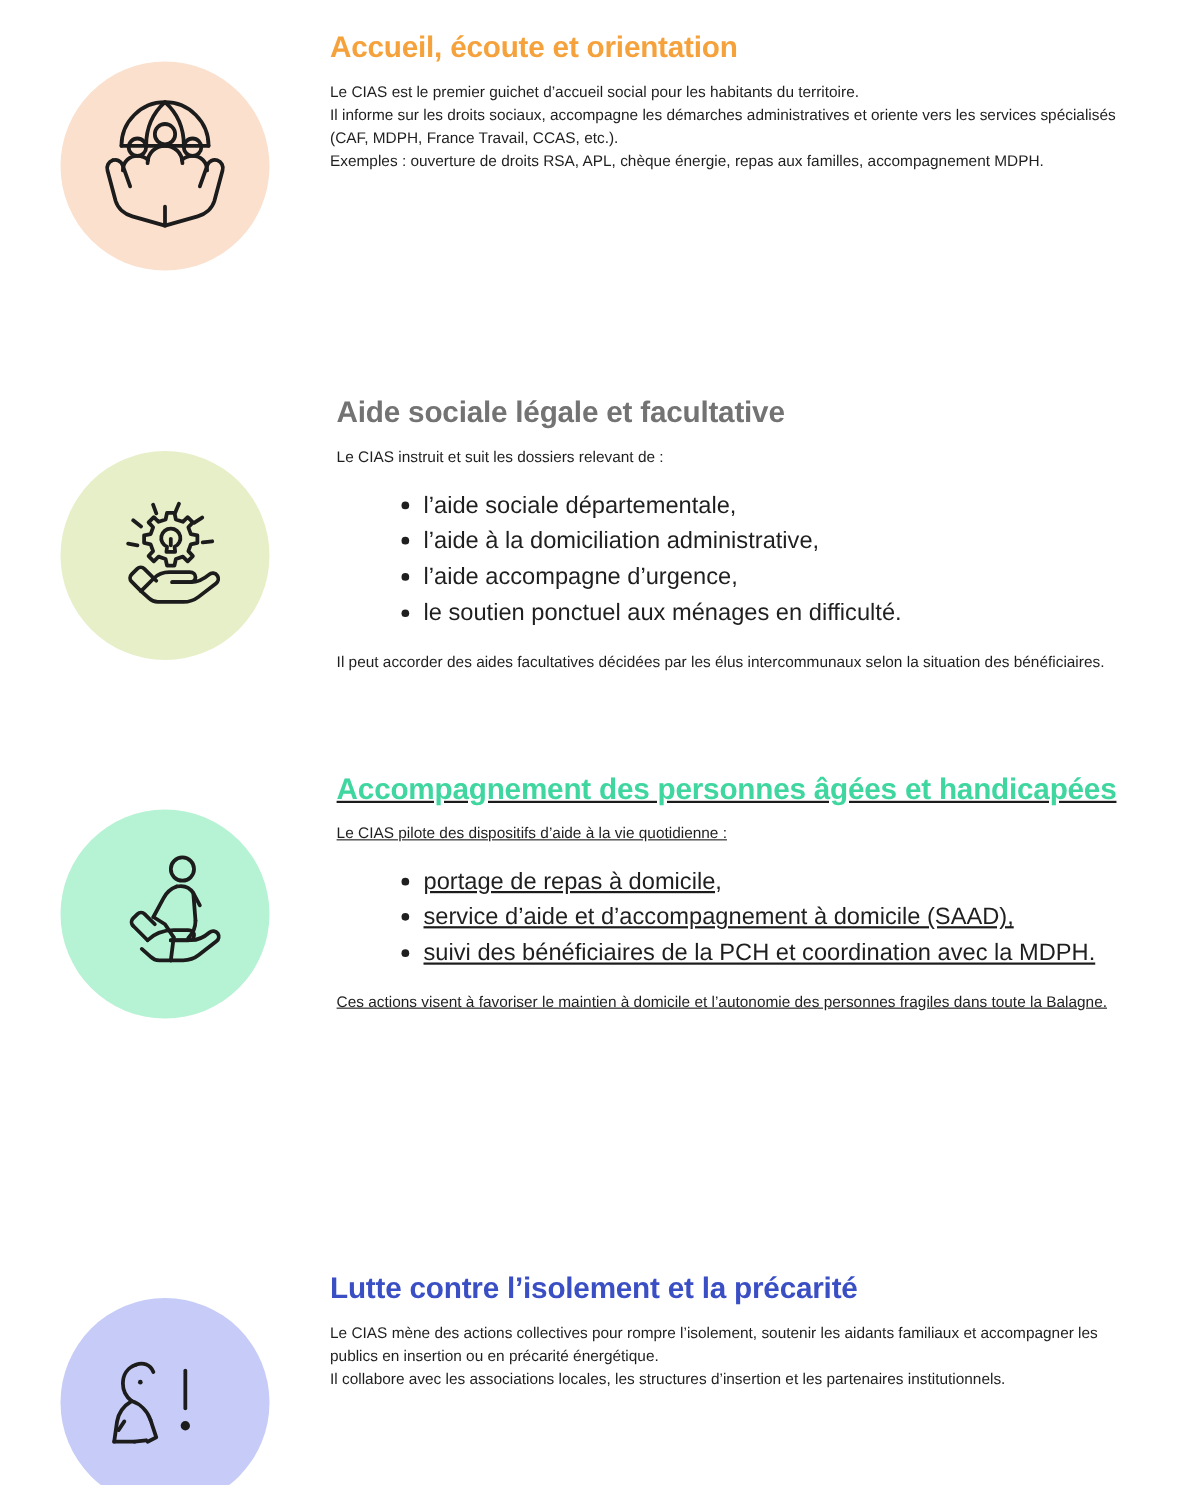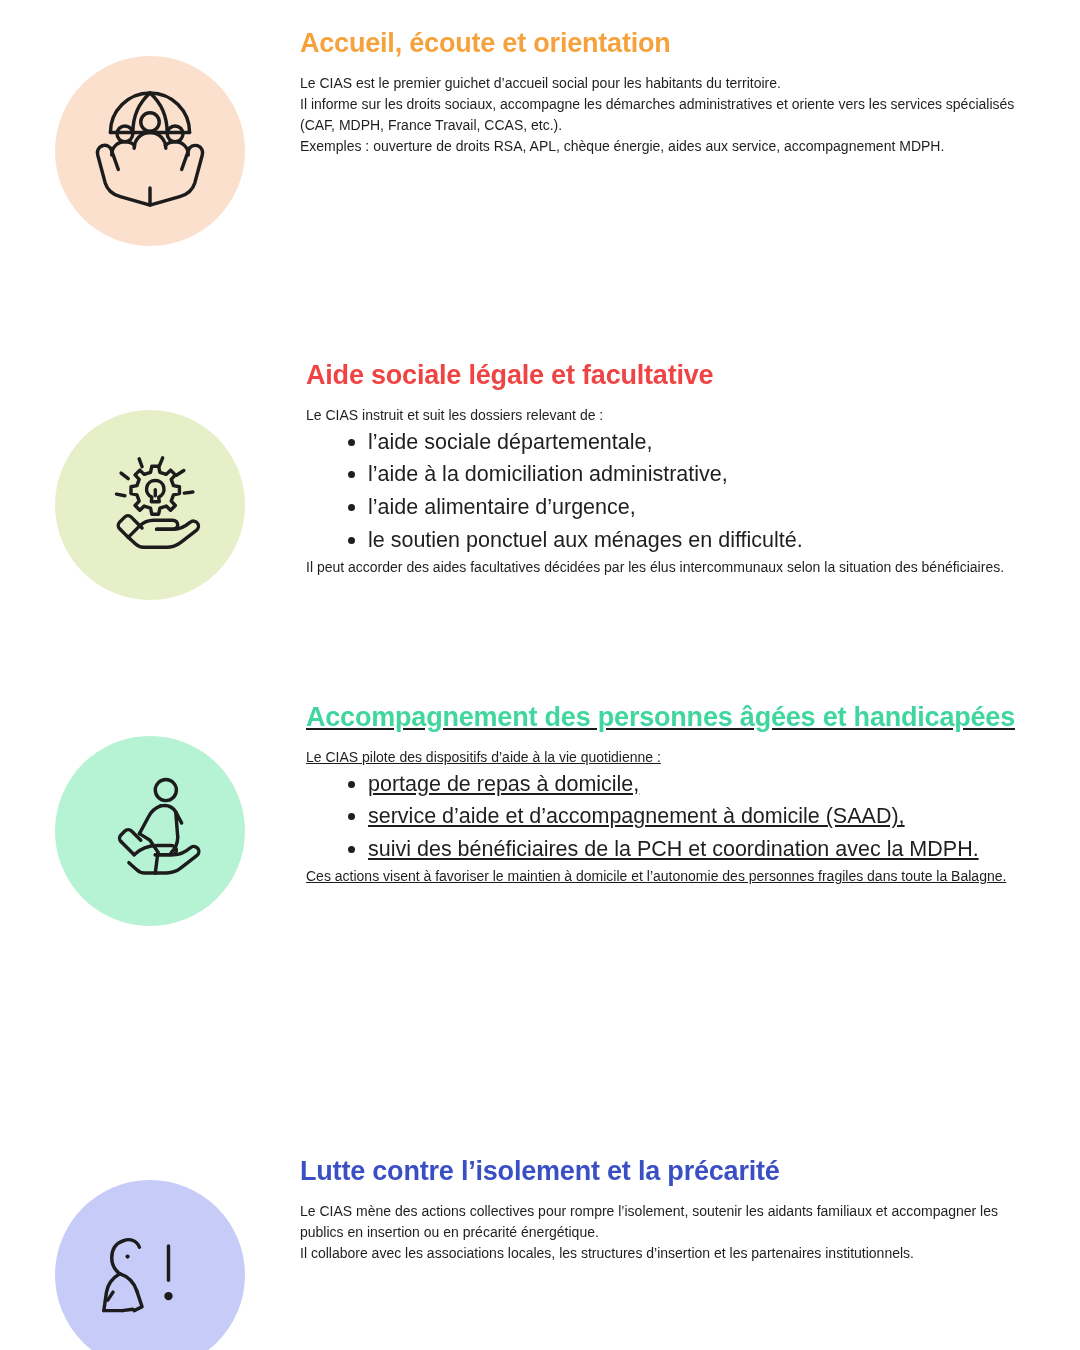--- a/index.html
+++ b/index.html
@@ -63,21 +63,21 @@
   }
 
   p {
     margin: 0;
     font-size: 14px;
     line-height: 1.52;
     color: #1f1f1f;
   }
 
   ul {
-    margin: 0;
+    margin: 17px;
     padding-left: 40px;
     list-style: none;
   }
   ul li {
     position: relative;
     font-size: 21.5px;
     line-height: 1.52;
     color: #1f1f1f;
     padding-left: 22px;
   }
@@ -131,46 +131,46 @@
           <path d="M14 46c-3 1-4.5 4-3.6 7L16 74c1.5 5 6 9 11.5 10.6L50 91l22.5-6.4C78 83 82.5 79 84 74l5.6-21c.9-3-.6-6-3.6-7-2.8-.9-5.8.5-6.8 3.3L74 64"></path>
           <path d="M26 64l-5.2-14.7c-1-2.8-4-4.2-6.8-3.3"></path>
           <path d="M50 78v13"></path>
         </svg>
       </div>
     </div>
     <div class="text-col">
       <h2 style="color: rgb(246, 162, 60);">Accueil, écoute et orientation</h2>
       <p>Le CIAS est le premier guichet d’accueil social pour les habitants du territoire.</p>
       <p> Il informe sur les droits sociaux, accompagne les démarches administratives et oriente vers les services spécialisés (CAF, MDPH, France Travail, CCAS, etc.).</p>
-      <p>Exemples : ouverture de droits RSA, APL, chèque énergie, aides aux service, accompagnement MDPH.</p>
+      <p>Exemples : ouverture de droits RSA, APL, chèque énergie, repas aux familles, accompagnement MDPH.</p>
     </div>
   </section>
 
   <section class="section" id="section-aide">
     <div class="icon-col">
       <div class="icon-circle" id="circle-aide" style="background: rgb(231, 239, 200);">
         <svg viewBox="0 0 100 100" fill="none" stroke="#1c1c1c" stroke-width="2.6" stroke-linecap="round" stroke-linejoin="round">
           <path d="M57 20.5l2.6-6.2M70 27.5l5.6-3.6M44 21l-2.2-6M33.5 30l-5.4-4.2M76 41l6.5-.8M31 43l-6.4-1.2"></path>
           <path d="M57.5 25.2l4.8 1.6 3.3-3.2 3.6 3.6-3.1 3.4 1.7 4.7 4.5.9v5.1l-4.5 1-1.7 4.7 3.1 3.4-3.6 3.6-3.3-3.2-4.8 1.6-1 4.6h-5.1l-1-4.6-4.8-1.6-3.3 3.2-3.6-3.6 3.1-3.4-1.7-4.7-4.5-1v-5.1l4.5-.9 1.7-4.7-3.1-3.4 3.6-3.6 3.3 3.2 4.8-1.6 1-4.6h5.1z"></path>
           <path d="M54 31.5a6.5 6.5 0 0 0-2.6 12.5l-.4 3.5h6l-.4-3.5A6.5 6.5 0 0 0 54 31.5z"></path>
           <path d="M54 38.5v4.5"></path>
           <path d="M42 66c3-3 7-4.5 11-4.5h14c2.5 0 4 1.5 4 3.5s-1.6 3.4-4 3.4H55"></path>
           <path d="M42 66l-8.5 8.5"></path>
           <path d="M33.5 74.5l-6.5-6.5c-1.4-1.4-1.4-3.6 0-5l3.8-3.8c1.4-1.4 3.6-1.4 5 0l8.2 8.2"></path>
           <path d="M55 68.4h13c5 0 9-2.4 12.3-5.2 1.8-1.6 4.5-1.3 5.8.7 1.1 1.7.7 4-1 5.3l-12 9.3c-3 2.3-6.7 3.5-10.5 3.5H45c-2.2 0-4.3-.9-5.9-2.4l-5.6-5.1"></path>
         </svg>
       </div>
     </div>
     <div class="text-col">
-      <h2 style="color: #ef4444;">Aide sociale légale et facultative</h2>
+      <h2 style="color: #737373;">Aide sociale légale et facultative</h2>
       <p>Le CIAS instruit et suit les dossiers relevant de :</p>
       <ul>
         <li>l’aide sociale départementale,</li>
         <li>l’aide à la domiciliation administrative,</li>
-        <li>l’aide alimentaire d’urgence,</li>
+        <li>l’aide accompagne d’urgence,</li>
         <li>le soutien ponctuel aux ménages en difficulté.</li>
       </ul>
       <p>Il peut accorder des aides facultatives décidées par les élus intercommunaux selon la situation des bénéficiaires.</p>
     </div>
   </section>
 
   <section class="section" id="section-accompagnement">
     <div class="icon-col">
       <div class="icon-circle" id="circle-accompagnement" style="background: rgb(182, 242, 212);">
         <svg viewBox="0 0 100 100" fill="none" stroke="#1c1c1c" stroke-width="2.6" stroke-linecap="round" stroke-linejoin="round">

